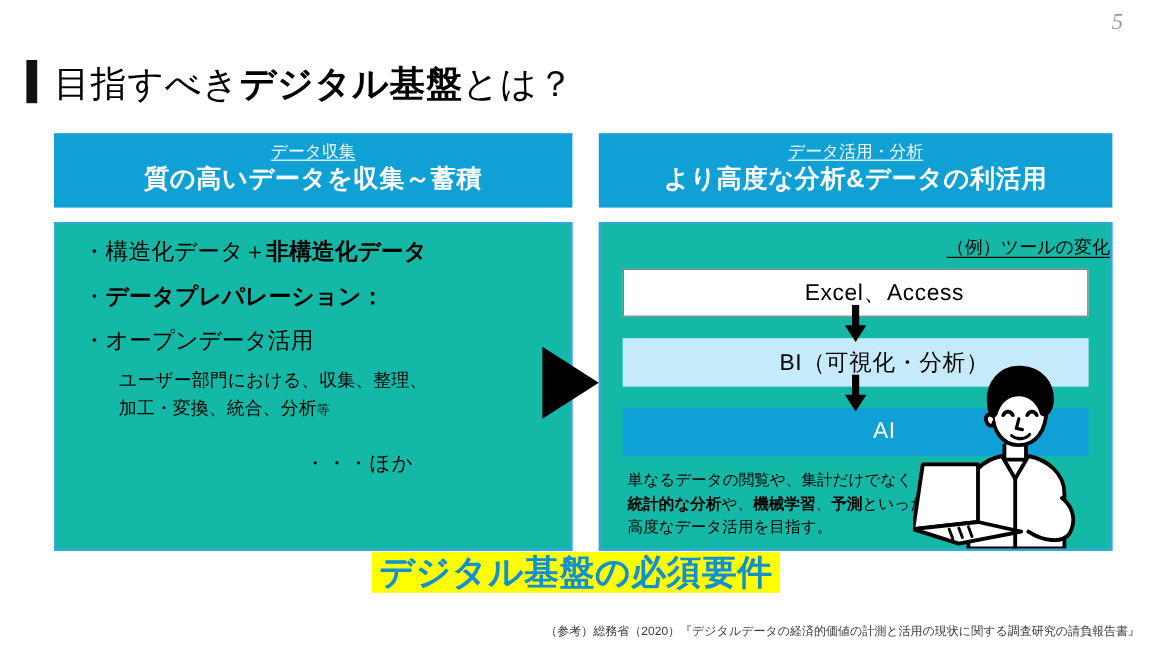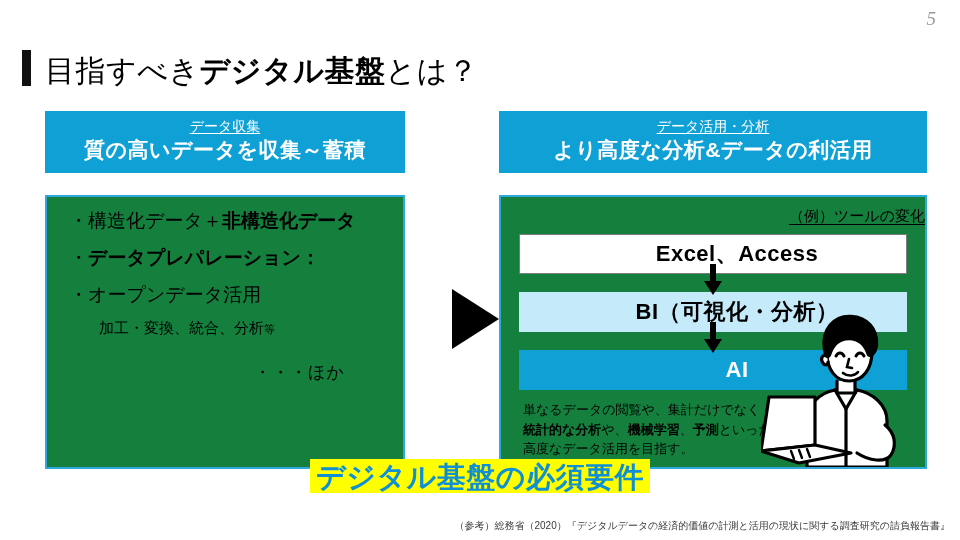--- a/index.html
+++ b/index.html
@@ -57,21 +57,21 @@
   }
   .title-text .strong {
     font-weight: bold;
   }
 
   
   .col {
     position: absolute;
     top: 111px;
   }
-  .col-left  { left: 45px;  width: 360px; }
+  .col-left  { left: 45px;  width: 432px; }
   .col-right { left: 499px; width: 428px; }
 
   .col-head {
     background: #0FA0D5;
     color: #ffffff;
     text-align: center;
     padding: 7px 0 9px 0;
     box-sizing: border-box;
     height: 62px;
   }
@@ -87,24 +87,24 @@
     font-weight: bold;
     line-height: 1.3;
     display: block;
     letter-spacing: 0.5px;
   }
 
   .col-body {
     border: 2px solid #2FA8DC;
     border-top: none;
     box-sizing: border-box;
-    background: #15803d;
+    background: #14b8a6;
     height: 274px;
     position: relative;
-    margin-top: 22px;
+    margin-top: 12px;
     border-top: 2px solid #2FA8DC;
   }
 
   
   .bullets {
     padding: 14px 0 0 22px;
   }
   .bullet {
     font-size: 19px;
     line-height: 1.0;
@@ -152,22 +152,22 @@
   .stack {
     position: relative;
     margin: 0 18px;
   }
   .tool-box {
     box-sizing: border-box;
     height: 40px;
     display: flex;
     align-items: center;
     justify-content: center;
-    font-size: 22px;
-    font-weight: bold;
+    font-size: 19px;
+    font-weight: normal;
     letter-spacing: 0.5px;
     padding-left: 48px;
   }
   .box-excel {
     border: 1px solid #7c7c7c;
     background: #ffffff;
     color: #000000;
   }
   .box-bi {
     background: #C5EBFA;
@@ -254,20 +254,21 @@
     </div>
     <div class="col-body">
       <div class="bullets">
         <div class="bullet"><span>・</span><span>構造化データ＋</span><span class="b">非構造化データ</span></div>
 
         <div class="bullet"><span>・</span><span class="b">データプレパレーション：</span></div>
 
         <div class="bullet"><span>・</span><span>オープンデータ活用</span></div>
 
         <div class="sub-lines">
+          <div>ユーザー部門における、収集、整理、</div>
           <div><span>加工・変換、統合、分析</span><span class="tiny">等</span></div>
         </div>
 
         <div class="hoka">・・・ほか</div>
       </div>
     </div>
   </div>
 
   <div class="big-arrow"></div>
 

